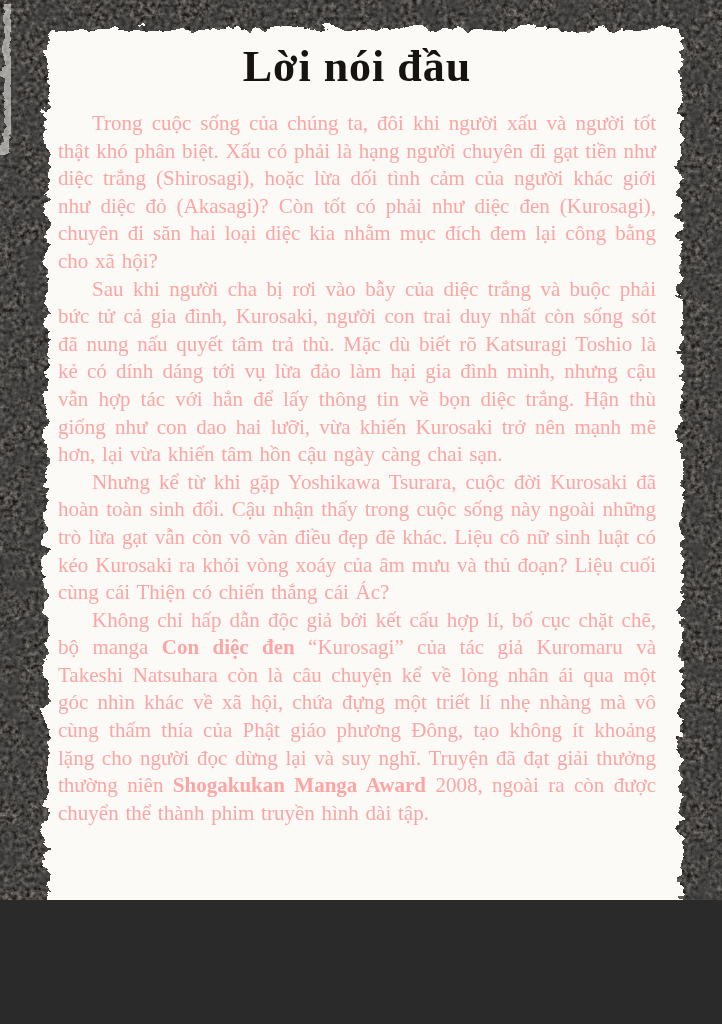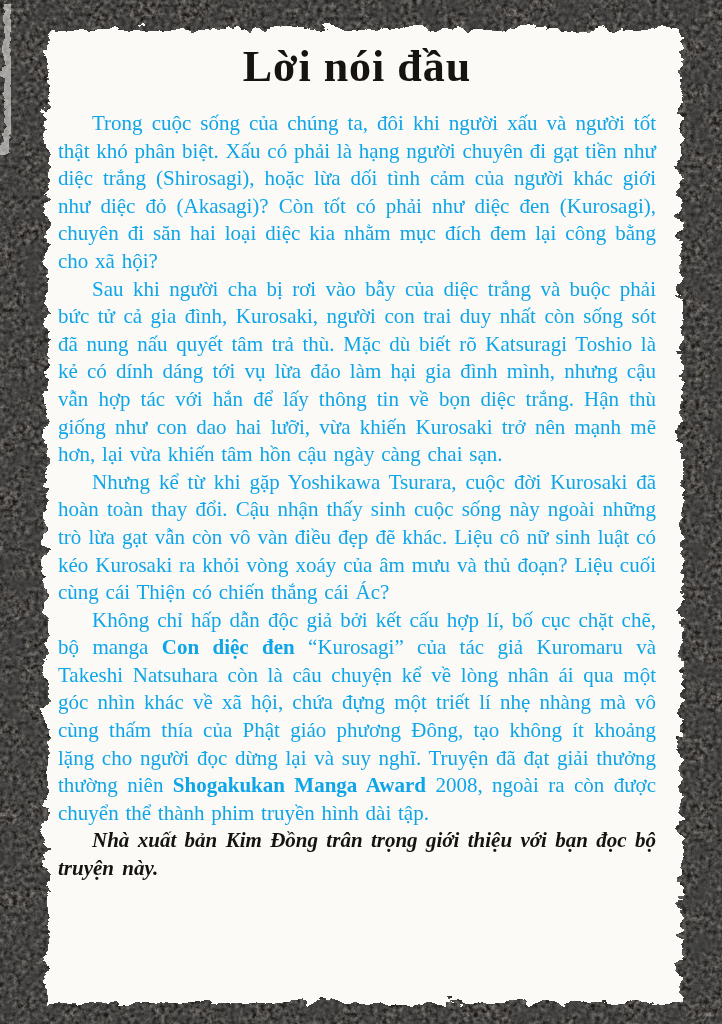--- a/index.html
+++ b/index.html
@@ -3,21 +3,21 @@
 <meta charset="utf-8">
 <style>
   html, body {
     margin: 0;
     padding: 0;
     background: #2a2a2a;
   }
   .canvas {
     position: relative;
     width: 722px;
-    height: 1024px;
+    height: 900px;
     overflow: hidden;
     background: #171412;
     font-family: "Liberation Serif", "DejaVu Serif", serif;
   }
   .bg-art {
     position: absolute;
     inset: 0;
     display: block;
   }
   .content {
@@ -36,21 +36,21 @@
     letter-spacing: 1px;
     color: #171310;
   }
   .para {
     margin: 0;
     font-size: 21px;
     line-height: 27.6px;
     text-align: justify;
     text-indent: 34px;
     word-spacing: 1.5px;
-    color: #0ea5e9;
+    color: #fca5a5;
   }
   .para .bold {
     font-weight: bold;
     margin-top: 26px;
   }
   .para.closing {
     font-weight: bold;
     font-style: italic;
     word-spacing: 3px;
     color: #151210;
@@ -105,19 +105,18 @@
     </g>
 
     <rect x="54" y="36" width="614" height="954" filter="url(#papergrain)" opacity="0.10"></rect>
   </svg>
 
   <div class="content">
     <h1 class="title">Lời nói đầu</h1>
     <div>
         <p class="para"><span>Trong cuộc sống của chúng ta, đôi khi người xấu và người tốt thật khó phân biệt. Xấu có phải là hạng người chuyên đi gạt tiền như diệc trắng (Shirosagi), hoặc lừa dối tình cảm của người khác giới như diệc đỏ (Akasagi)? Còn tốt có phải như diệc đen (Kurosagi), chuyên đi săn hai loại diệc kia nhằm mục đích đem lại công bằng cho xã hội?</span></p>
         <p class="para"><span>Sau khi người cha bị rơi vào bẫy của diệc trắng và buộc phải bức tử cả gia đình, Kurosaki, người con trai duy nhất còn sống sót đã nung nấu quyết tâm trả thù. Mặc dù biết rõ Katsuragi Toshio là kẻ có dính dáng tới vụ lừa đảo làm hại gia đình mình, nhưng cậu vẫn hợp tác với hắn để lấy thông tin về bọn diệc trắng. Hận thù giống như con dao hai lưỡi, vừa khiến Kurosaki trở nên mạnh mẽ hơn, lại vừa khiến tâm hồn cậu ngày càng chai sạn.</span></p>
-        <p class="para"><span>Nhưng kể từ khi gặp Yoshikawa Tsurara, cuộc đời Kurosaki đã hoàn toàn thay đổi. Cậu nhận thấy sinh cuộc sống này ngoài những trò lừa gạt vẫn còn vô vàn điều đẹp đẽ khác. Liệu cô nữ sinh luật có kéo Kurosaki ra khỏi vòng xoáy của âm mưu và thủ đoạn? Liệu cuối cùng cái Thiện có chiến thắng cái Ác?</span></p>
+        <p class="para"><span>Nhưng kể từ khi gặp Yoshikawa Tsurara, cuộc đời Kurosaki đã hoàn toàn sinh đổi. Cậu nhận thấy trong cuộc sống này ngoài những trò lừa gạt vẫn còn vô vàn điều đẹp đẽ khác. Liệu cô nữ sinh luật có kéo Kurosaki ra khỏi vòng xoáy của âm mưu và thủ đoạn? Liệu cuối cùng cái Thiện có chiến thắng cái Ác?</span></p>
         <p class="para"><span>Không chỉ hấp dẫn độc giả bởi kết cấu hợp lí, bố cục chặt chẽ, bộ manga </span><span class="bold">Con diệc đen</span><span> “Kurosagi” của tác giả Kuromaru và Takeshi Natsuhara còn là câu chuyện kể về lòng nhân ái qua một góc nhìn khác về xã hội, chứa đựng một triết lí nhẹ nhàng mà vô cùng thấm thía của Phật giáo phương Đông, tạo không ít khoảng lặng cho người đọc dừng lại và suy nghĩ. Truyện đã đạt giải thưởng thường niên </span><span class="bold">Shogakukan Manga Award</span><span> 2008, ngoài ra còn được chuyển thể thành phim truyền hình dài tập.</span></p>
-        <p class="para closing"><span class="bold">Nhà xuất bản Kim Đồng trân trọng giới thiệu với bạn đọc bộ truyện này.</span></p>
       </div>
   </div>
 
 </div>
 
 </body></html>

